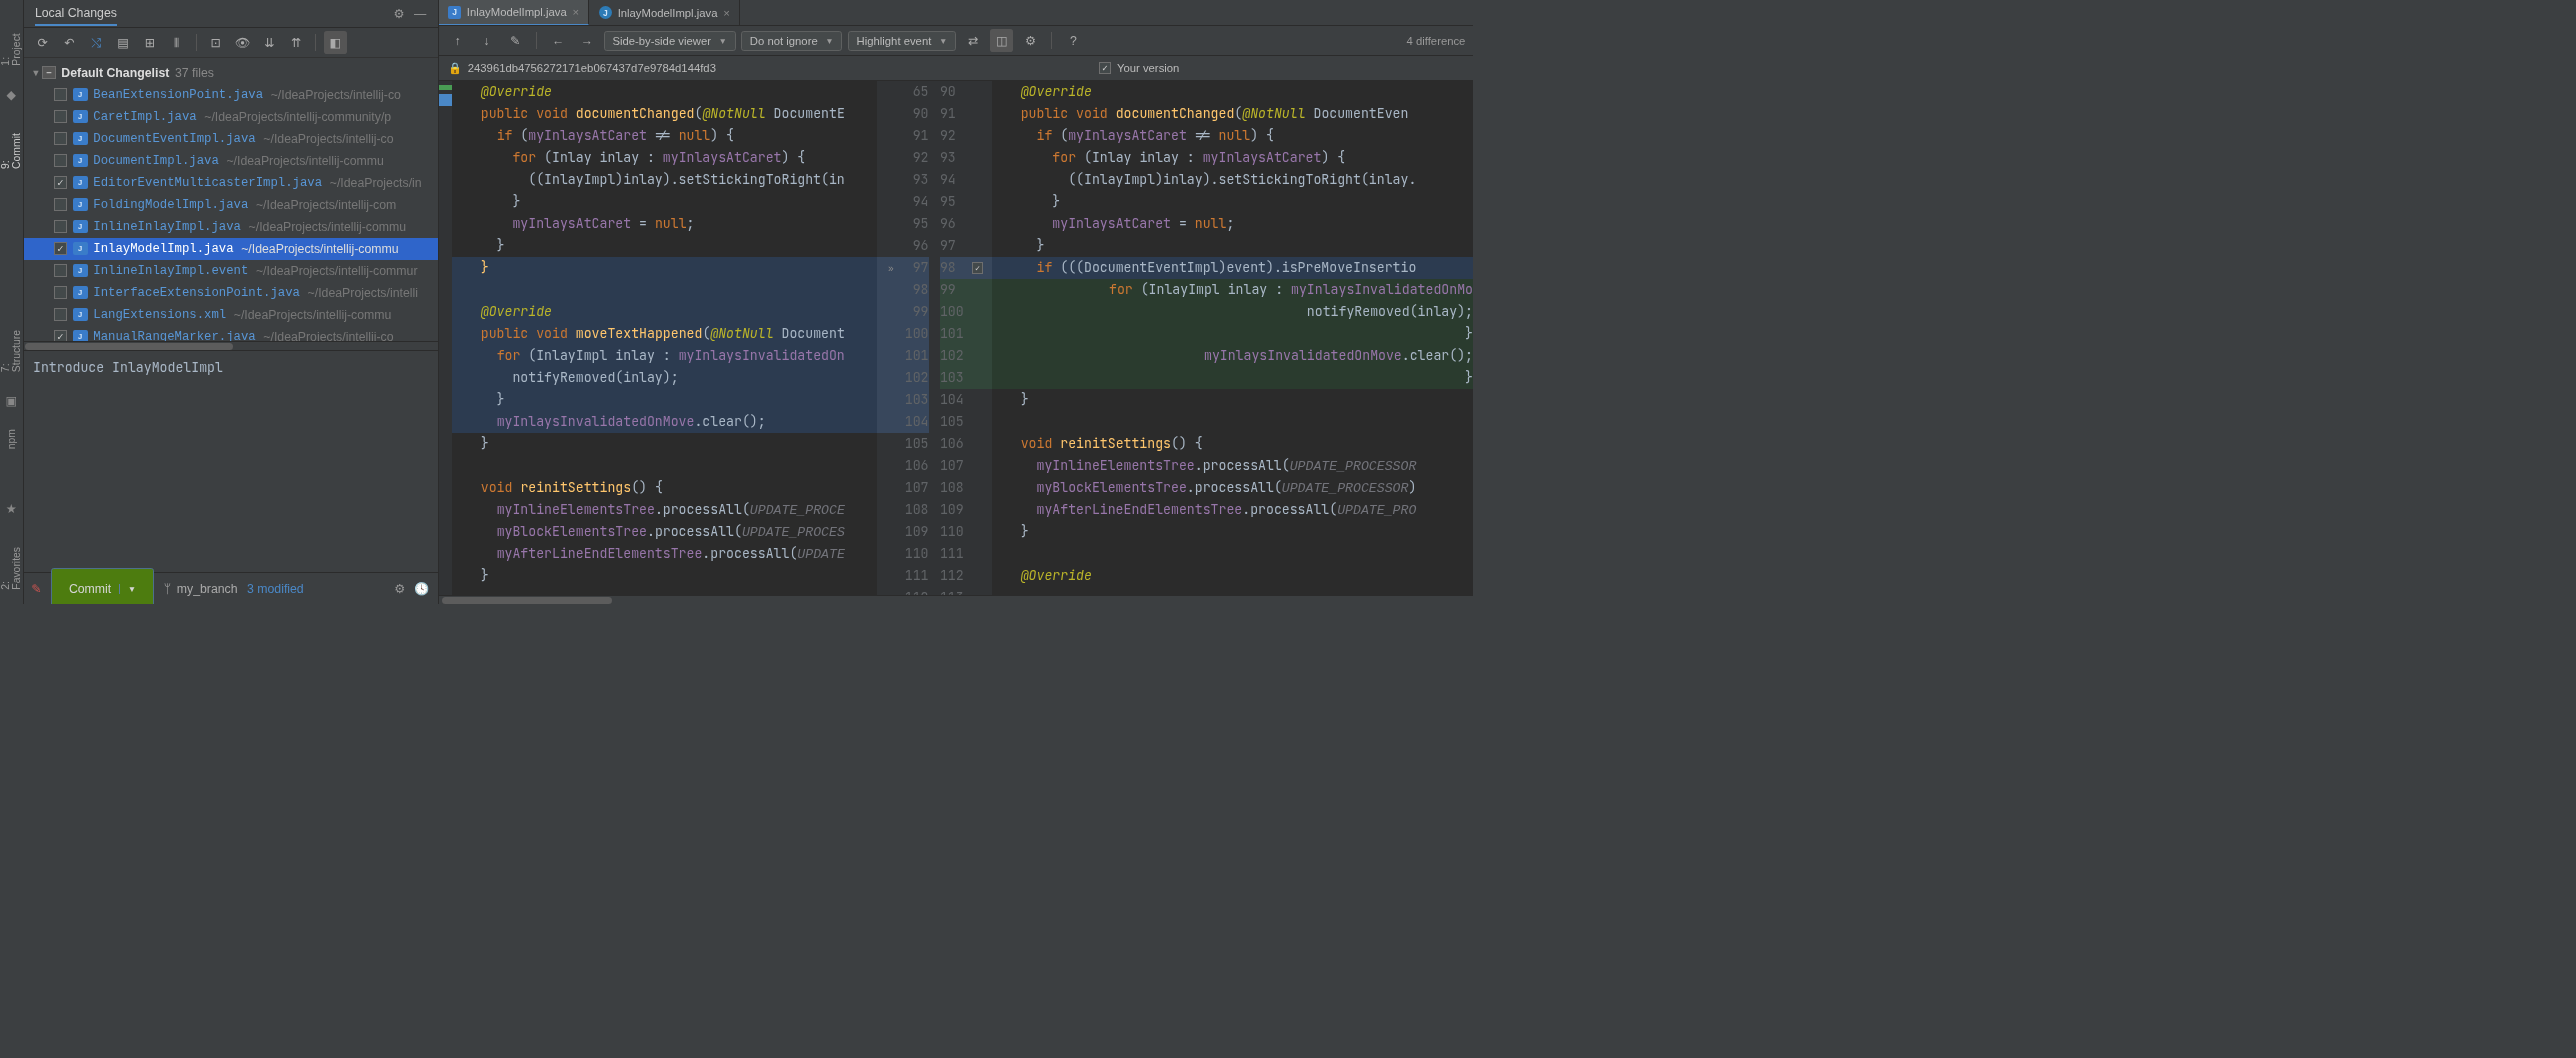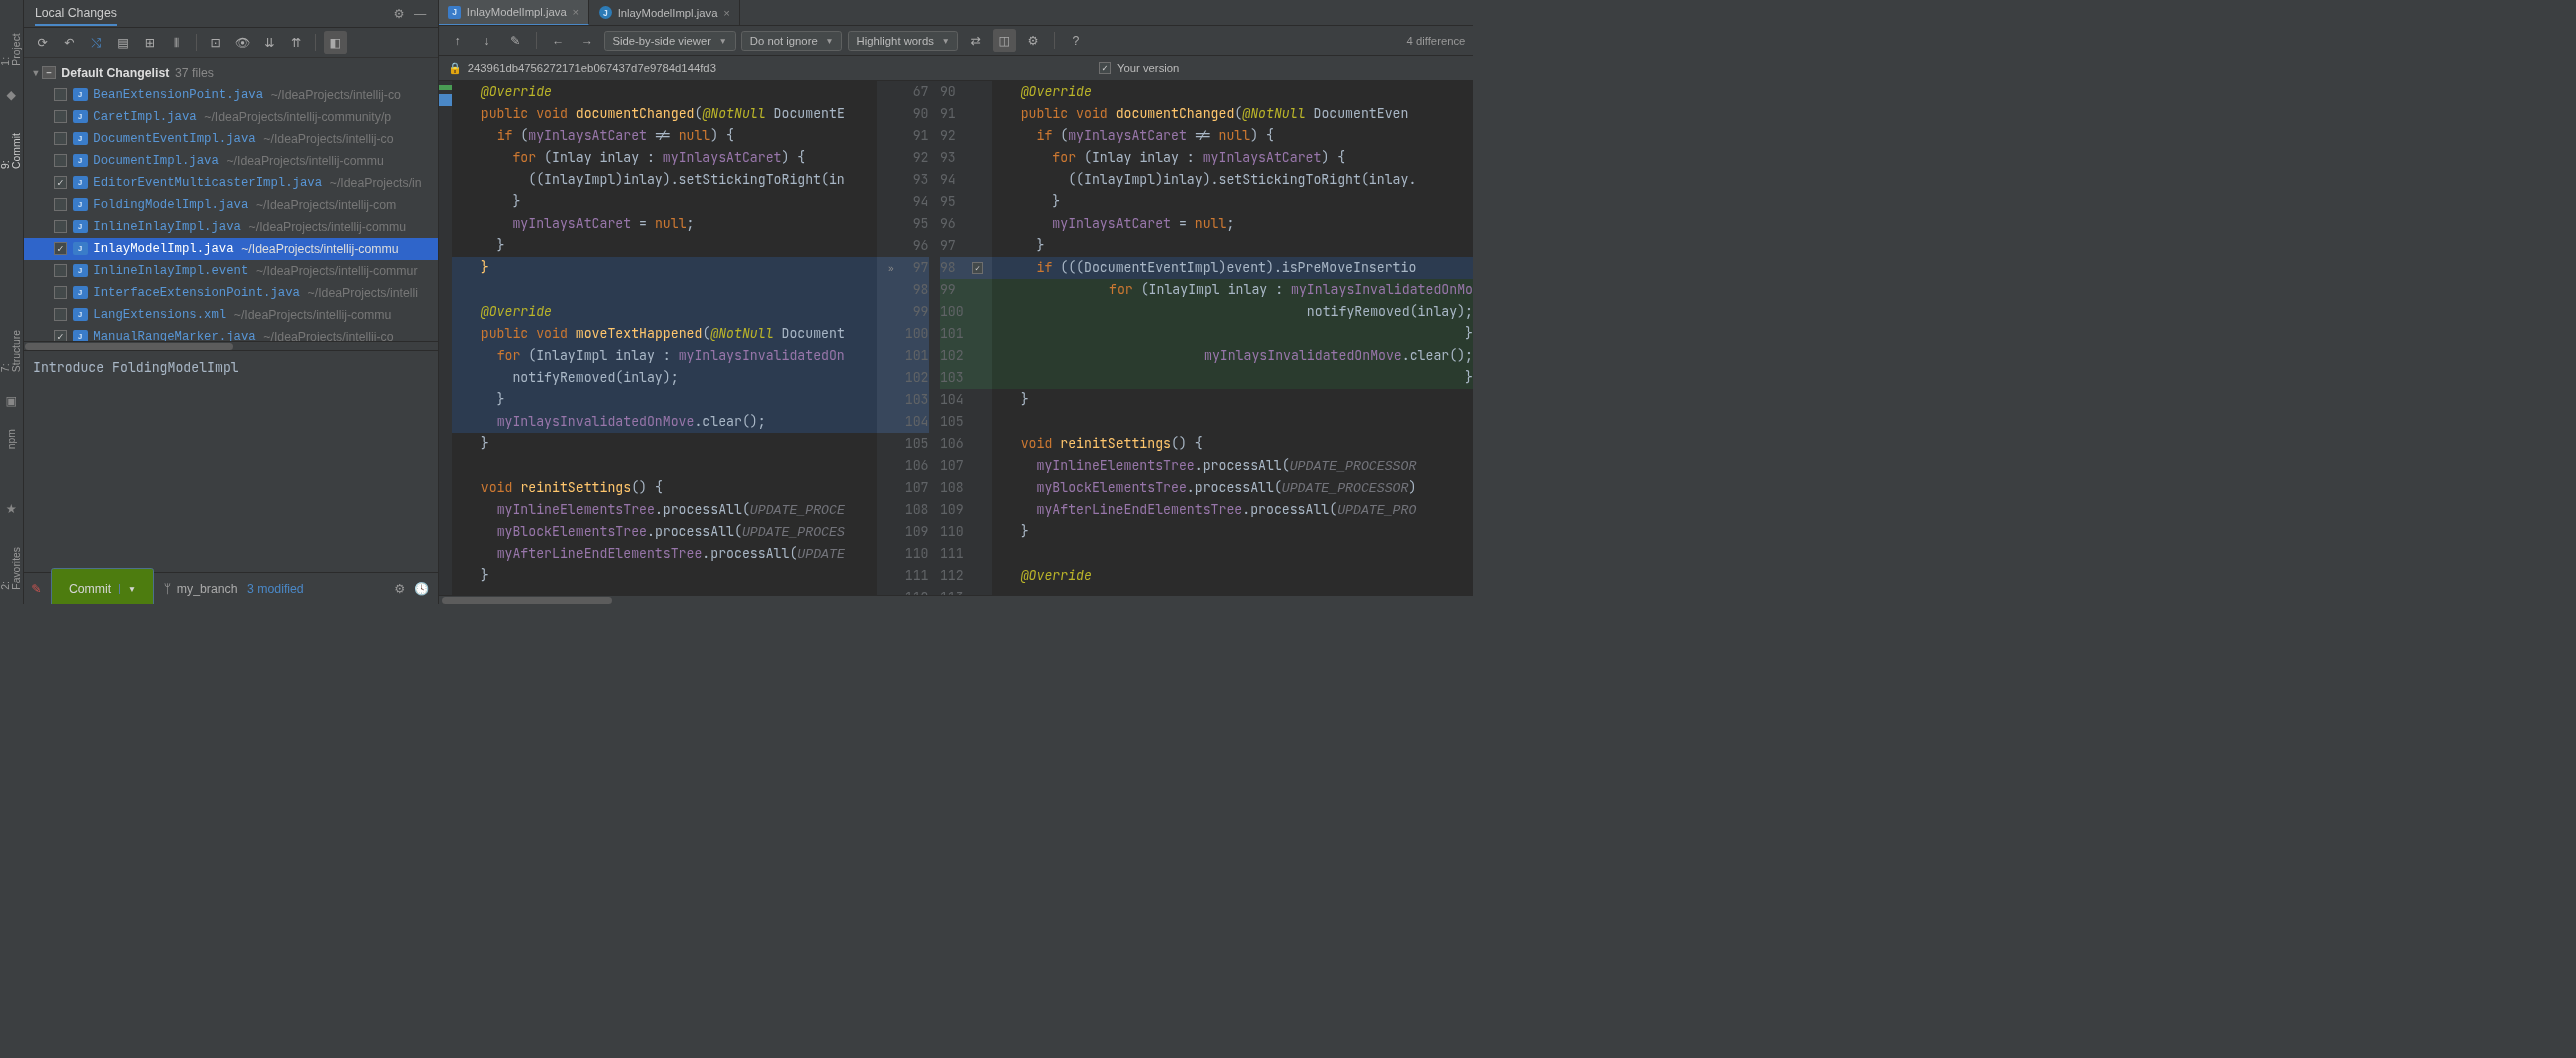--- a/index.html
+++ b/index.html
@@ -396,21 +396,21 @@
             <span class="fname">ManualRangeMarker.java</span>
             <span class="fpath">~/IdeaProjects/intellij-co</span>
           </div>
         </div>
     </div>
 
     <div class="scroll-h">
         <div class="scroll-thumb" style="left:1.9px;width:208px"></div>
       </div>
 
-    <div class="commit-msg">Introduce FoldingModelImpl</div>
+    <div class="commit-msg">Introduce InlayModelImpl</div>
 
     <div class="cp-footer">
       <span class="pencil-icon">✎</span>
       <div class="commit-btn">
         <span>Commit</span>
         <span class="caret">▼</span>
       </div>
       <div class="branch">
         <span>ᛘ</span>
         <span>my_branch</span>
@@ -446,21 +446,21 @@
       <div class="tb-btn">→</div>
       <div class="combo">
         <span>Side-by-side viewer</span>
           <span class="caret">▼</span>
       </div>
       <div class="combo">
         <span>Do not ignore</span>
           <span class="caret">▼</span>
       </div>
       <div class="combo">
-        <span>Highlight words</span>
+        <span>Highlight event</span>
           <span class="caret">▼</span>
       </div>
       <div class="tb-btn">⇄</div>
       <div class="tb-btn" style="background:#555">◫</div>
       <div class="tb-btn">⚙</div>
       <div class="tb-sep"></div>
       <div class="tb-btn">?</div>
       <div class="spacer"></div>
       <div class="diffcount">4 difference</div>
     </div>
@@ -531,21 +531,21 @@
             <div class="gline"></div>
             <div class="gline"></div>
             <div class="gline"></div>
             <div class="gline"></div>
             <div class="gline"></div>
             <div class="gline"></div>
             <div class="gline"></div>
             <div class="gline"></div>
           </div>
         <div class="gcol" id="gutter-left">
-            <div class="gline">67</div>
+            <div class="gline">65</div>
             <div class="gline">90</div>
             <div class="gline">91</div>
             <div class="gline">92</div>
             <div class="gline">93</div>
             <div class="gline">94</div>
             <div class="gline">95</div>
             <div class="gline">96</div>
             <div class="gline blue">97</div>
             <div class="gline blue">98</div>
             <div class="gline blue">99</div>

